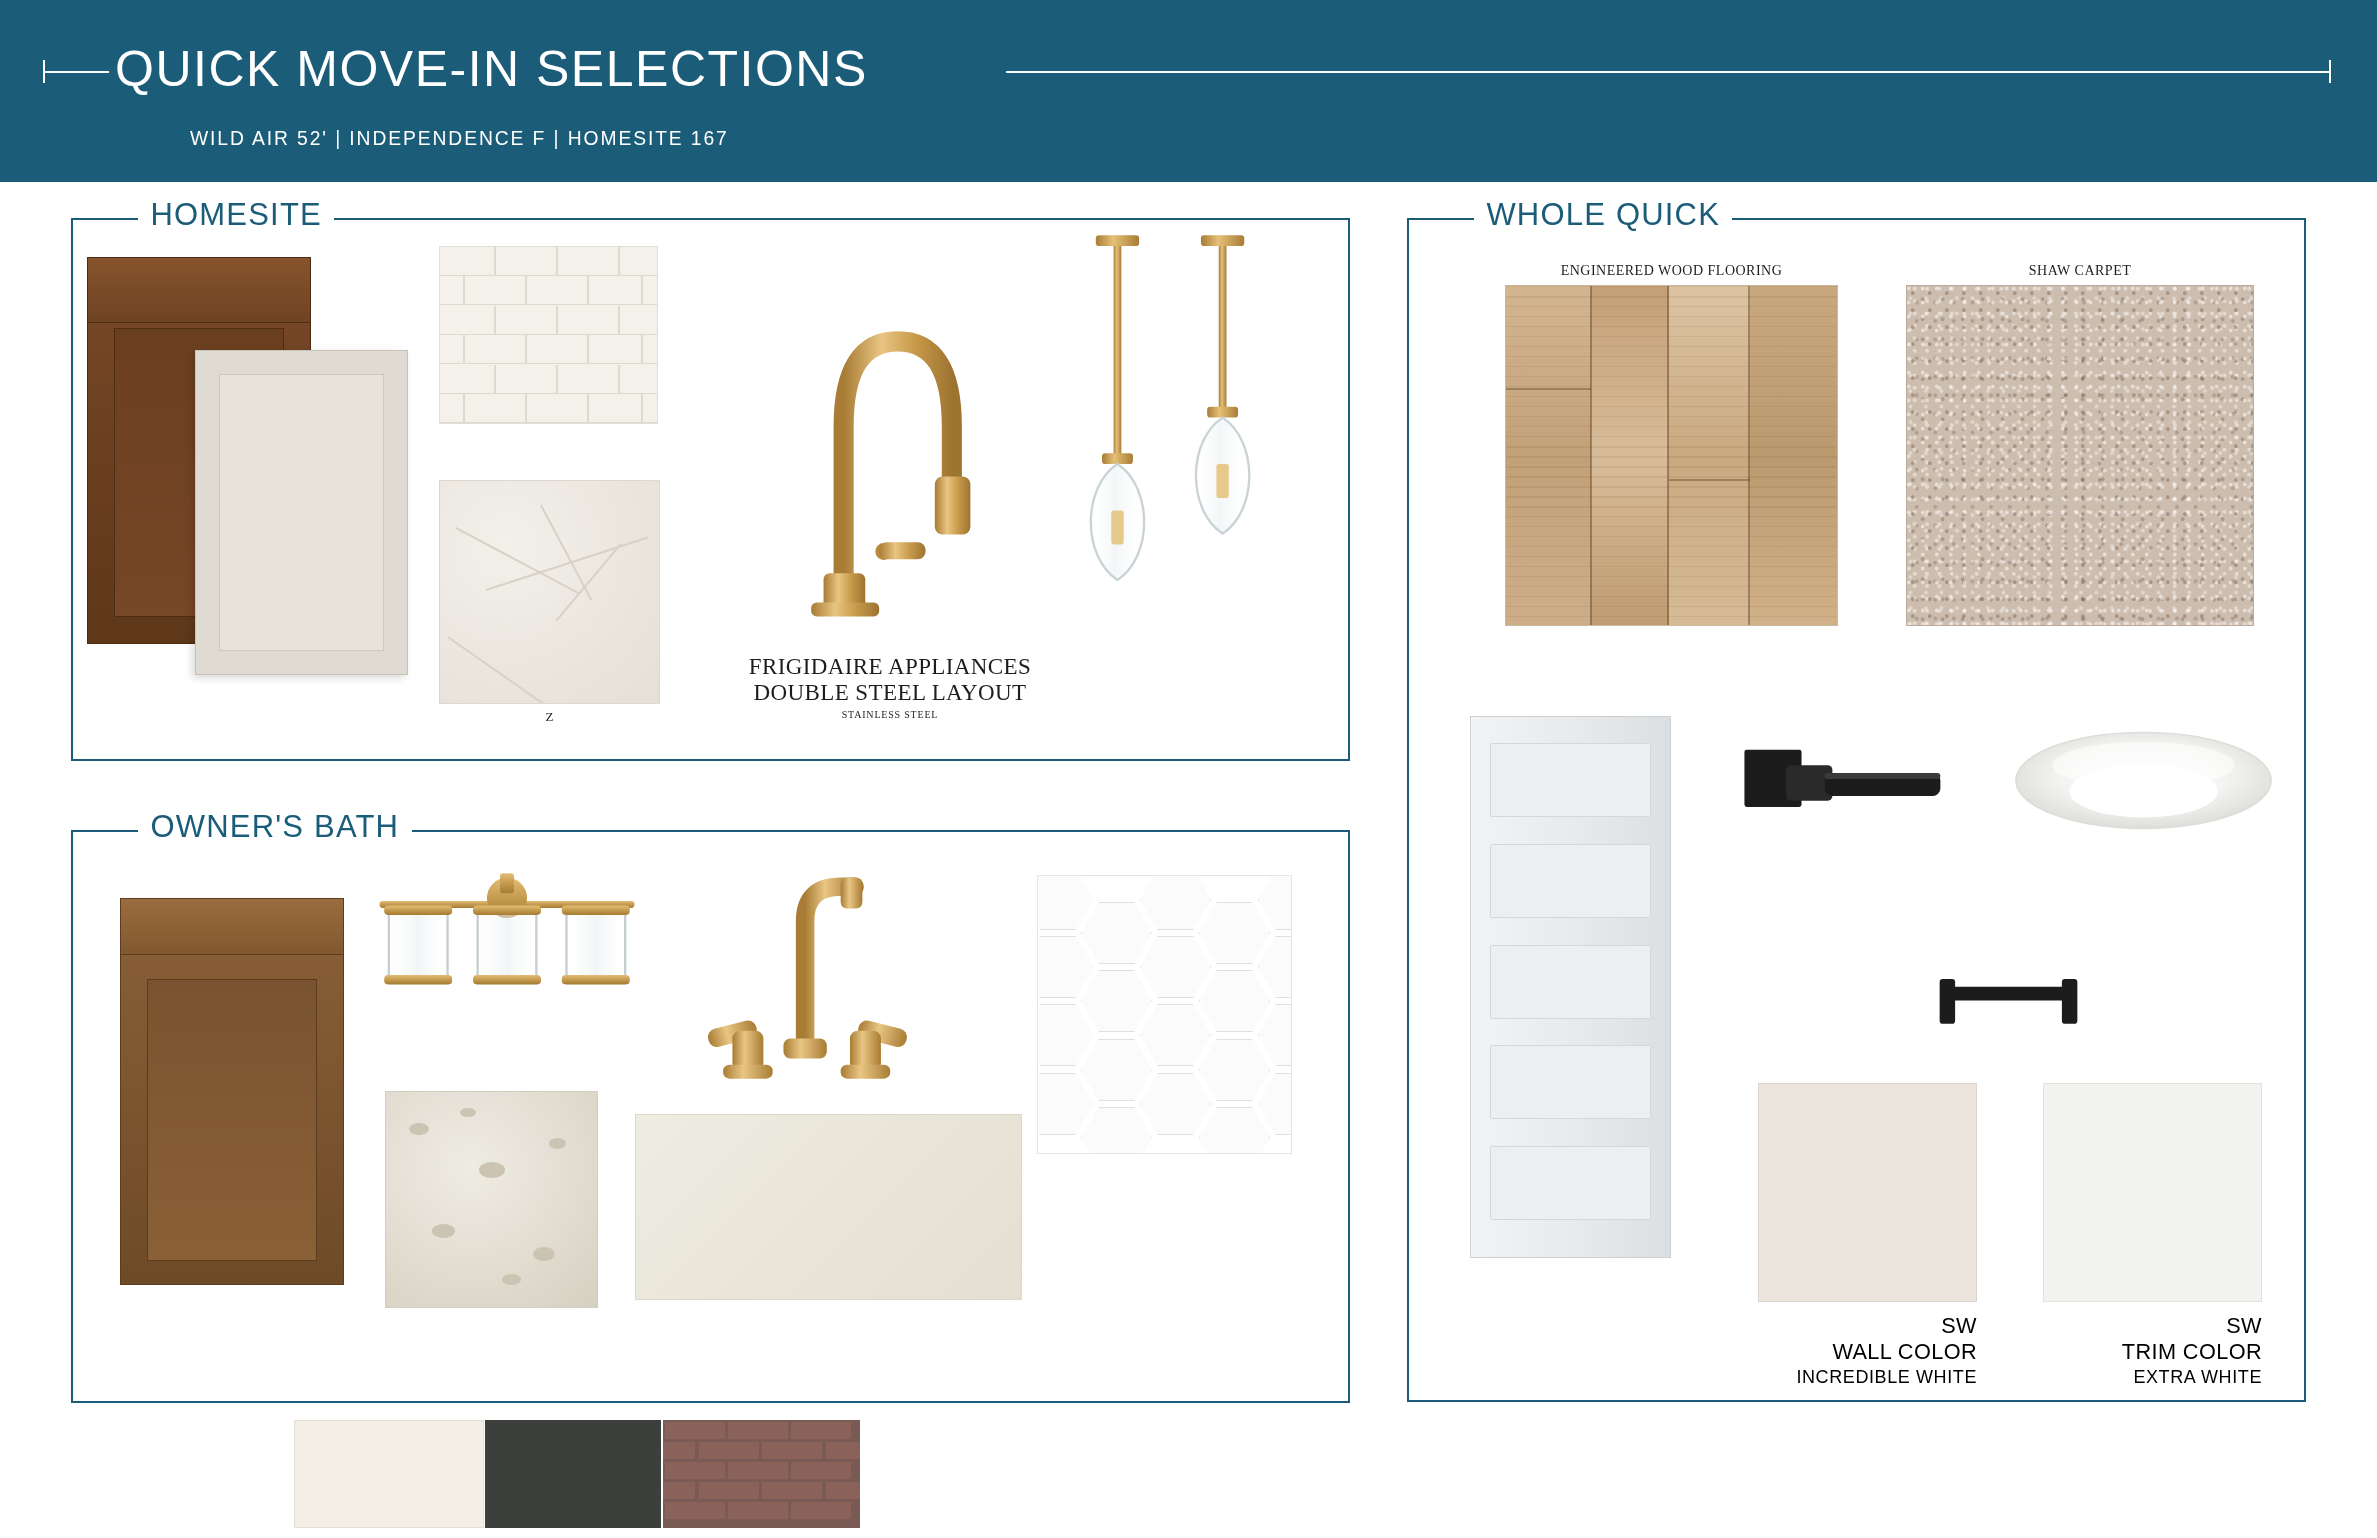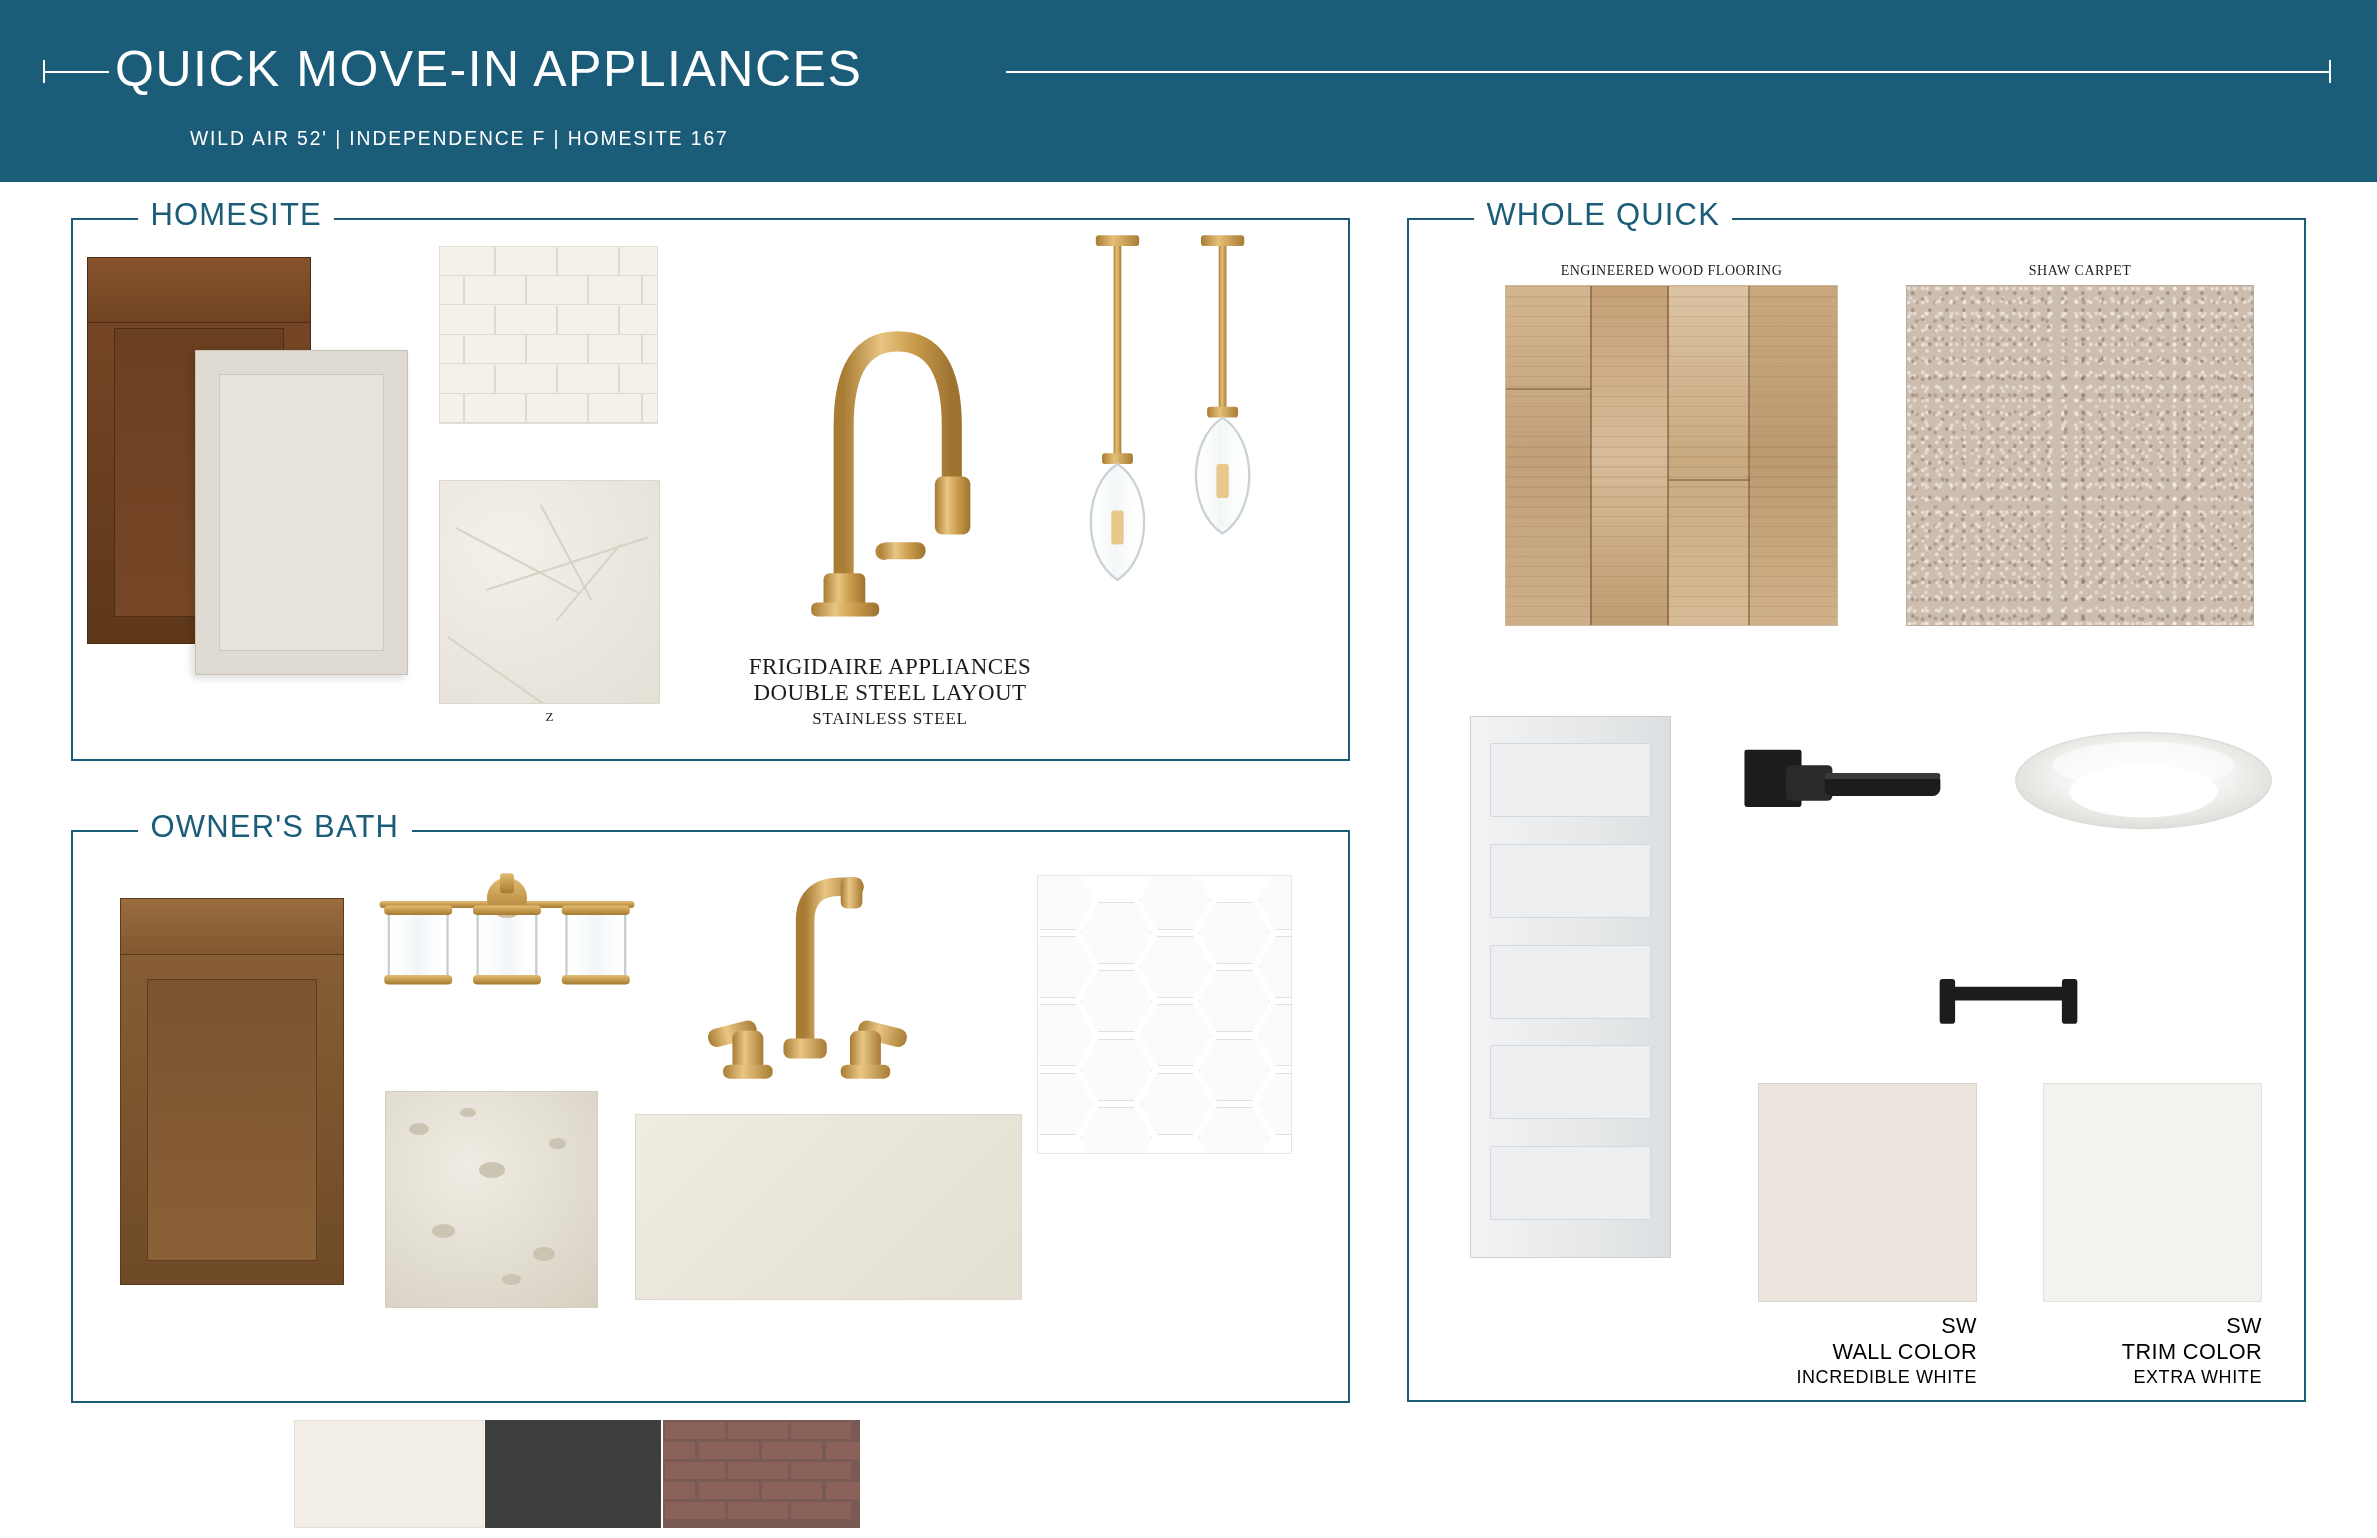--- a/index.html
+++ b/index.html
@@ -115,21 +115,21 @@
 
   
   #kit-pendants { left:1068px; top:232px; width:201px; height:464px; }
 
   
   .kit-appl {
     left:681px; top:654px; width:418px;
   }
   .kit-appl .l1 { font-size:23px; letter-spacing:0.4px; }
   .kit-appl .l2 { font-size:23px; letter-spacing:0.4px; }
-  .kit-appl .l3 { font-size:17px; letter-spacing:0.8px; margin-top:3.1px; }
+  .kit-appl .l3 { font-size:10px; letter-spacing:0.8px; margin-top:3.1px; }
 
   
   #bath-door {
     left:120px; top:898px; width:224px; height:387px;
     background: linear-gradient(180deg,#8a6036 0%, #7e5730 45%, #6e4a27 100%);
     border:1.5px solid #5b3c1f;
   }
   #bath-door .rail {
     position:absolute; left:0; top:0; width:100%; height:56px;
     background:linear-gradient(180deg,#9a6d3f,#81582f);
@@ -227,21 +227,21 @@
   #ext-2 { left:485px; top:1420px; width:176px; height:108px; background:#3c3f3c; }
   #ext-3 { left:663px; top:1420px; width:197px; height:108px; background:#7a5a54; overflow:hidden; }
   .brick { position:absolute; background:#8b6259; }
 </style>
 </head>
 <body>
 
 <div class="header">
   <div class="hdr-rule-cap-l"></div>
   <div class="hdr-rule-left"></div>
-  <div class="header-title">QUICK MOVE-IN APPLIANCES</div>
+  <div class="header-title">QUICK MOVE-IN SELECTIONS</div>
   <div class="hdr-rule-right"></div>
   <div class="hdr-rule-cap-r"></div>
   <div class="header-sub">WILD AIR 52'   |   INDEPENDENCE F |  HOMESITE  167</div>
 </div>
 
 <div class="panel" id="panel-kitchen"></div>
 <div class="panel-label lbl-kitchen">HOMESITE</div>
 
 <div class="img" id="kit-dark-door">
   <div class="rail"></div>

